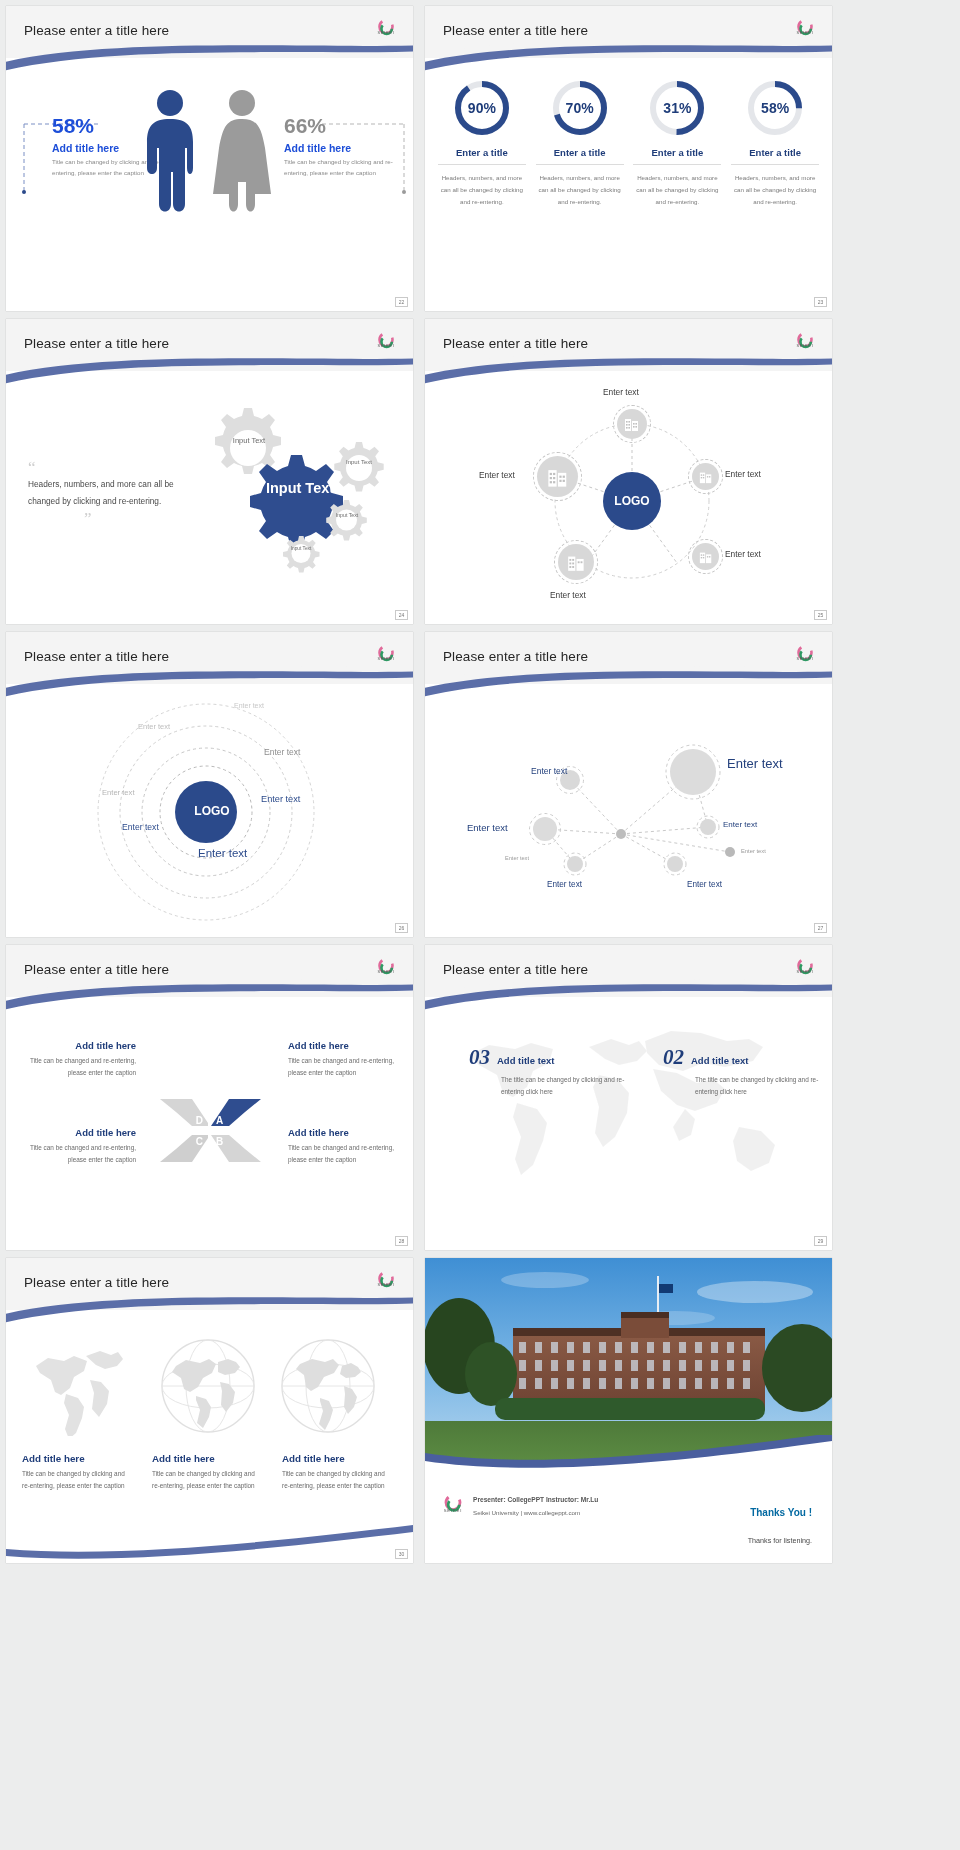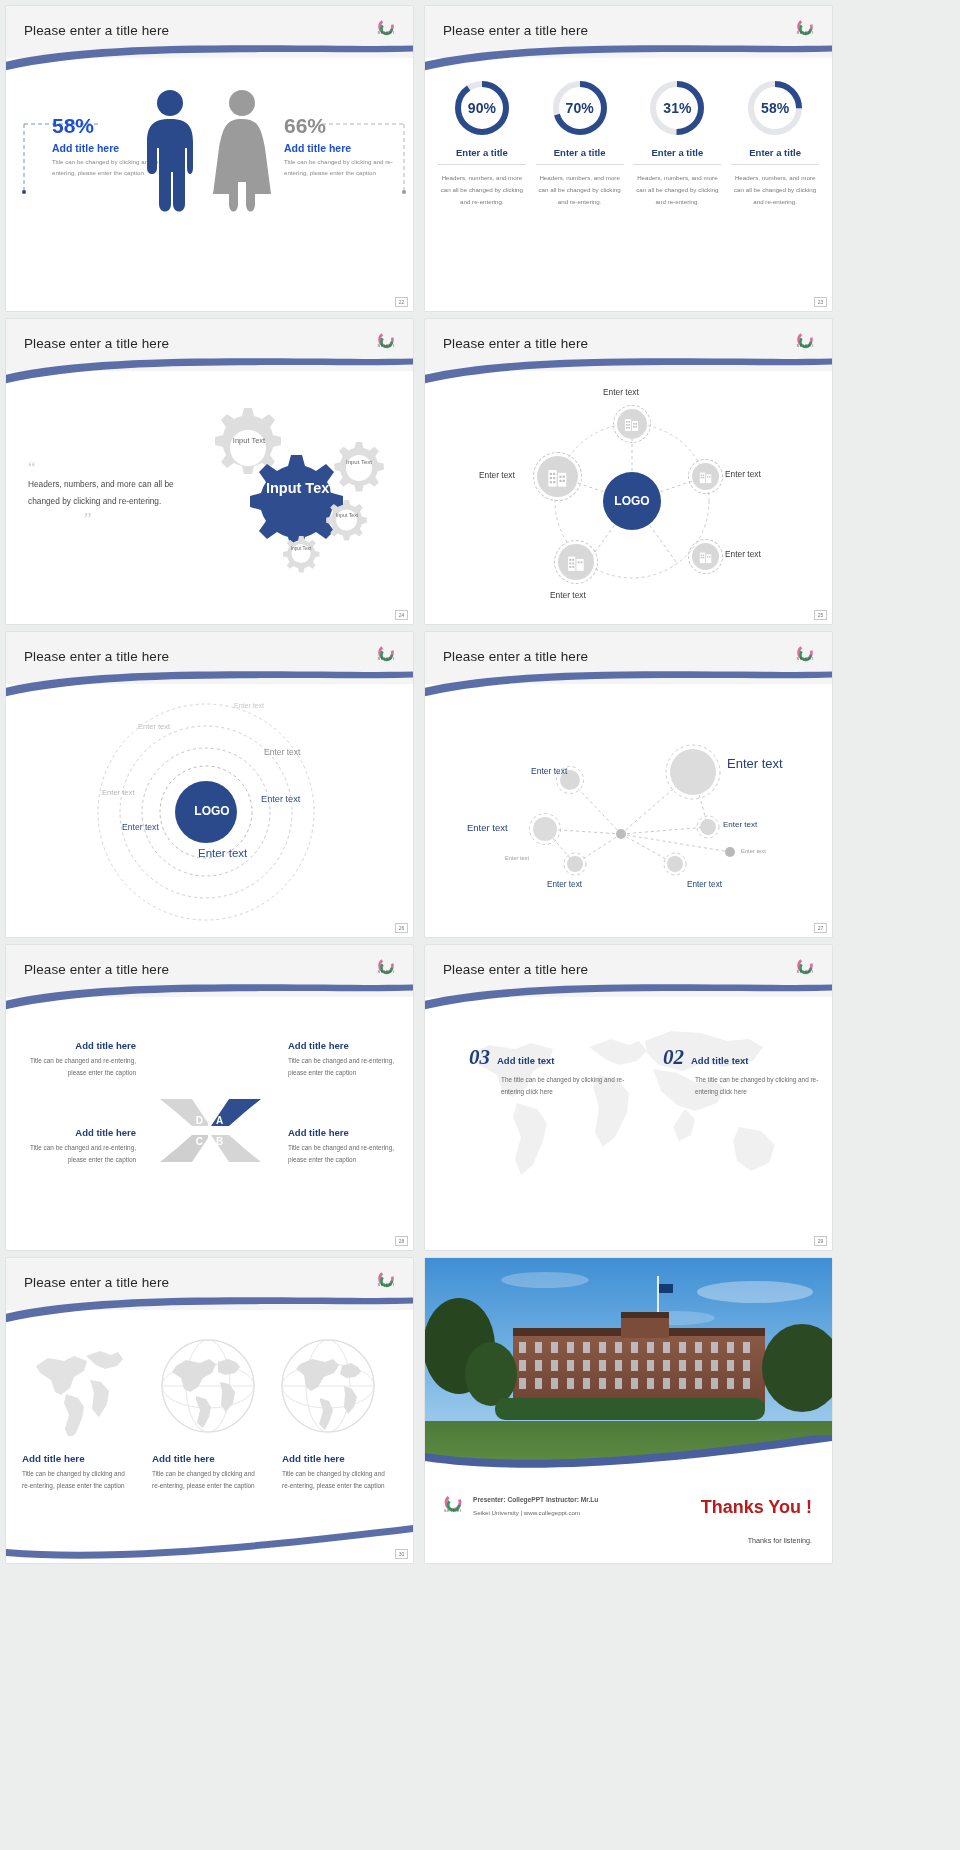--- a/index.html
+++ b/index.html
@@ -112,21 +112,21 @@
   
   .photo{position:absolute;left:0;top:0;width:100%;height:215px;overflow:hidden;}
   .sky{position:absolute;inset:0;background:linear-gradient(180deg,#3f8fd4 0%,#7fb9e6 55%,#b9d8ef 100%);}
   .bldg{position:absolute;background:#6d4436;}
   .lawn{position:absolute;left:0;bottom:0;width:100%;height:52px;background:linear-gradient(180deg,#4e7a3a,#5f8f44);}
   .photocurve{position:absolute;left:0;bottom:-2px;width:100%;height:40px;}
   .presenter{position:absolute;left:48px;top:236px;width:210px;}
   .presenter .l1{font-size:6.6px;color:#555;font-weight:bold;line-height:1.9;}
   .presenter .l2{font-size:6.2px;color:#666;line-height:1.9;}
   .thanks{position:absolute;right:20px;bottom:18px;text-align:right;}
-  .thanks .t1{font-size:18px;font-weight:bold;color:#b91c1c;}
+  .thanks .t1{font-size:10px;font-weight:bold;color:#0369a1;}
   .thanks .t2{font-size:7.2px;color:#4a4a4a;margin-top:18px;}
 </style>
 </head>
 <body>
 
 <div class="grid">
 
   <div class="slide s22">
     <div class="hdr"></div>
     <svg class="swoosh" viewBox="0 0 407 70" preserveAspectRatio="none">

